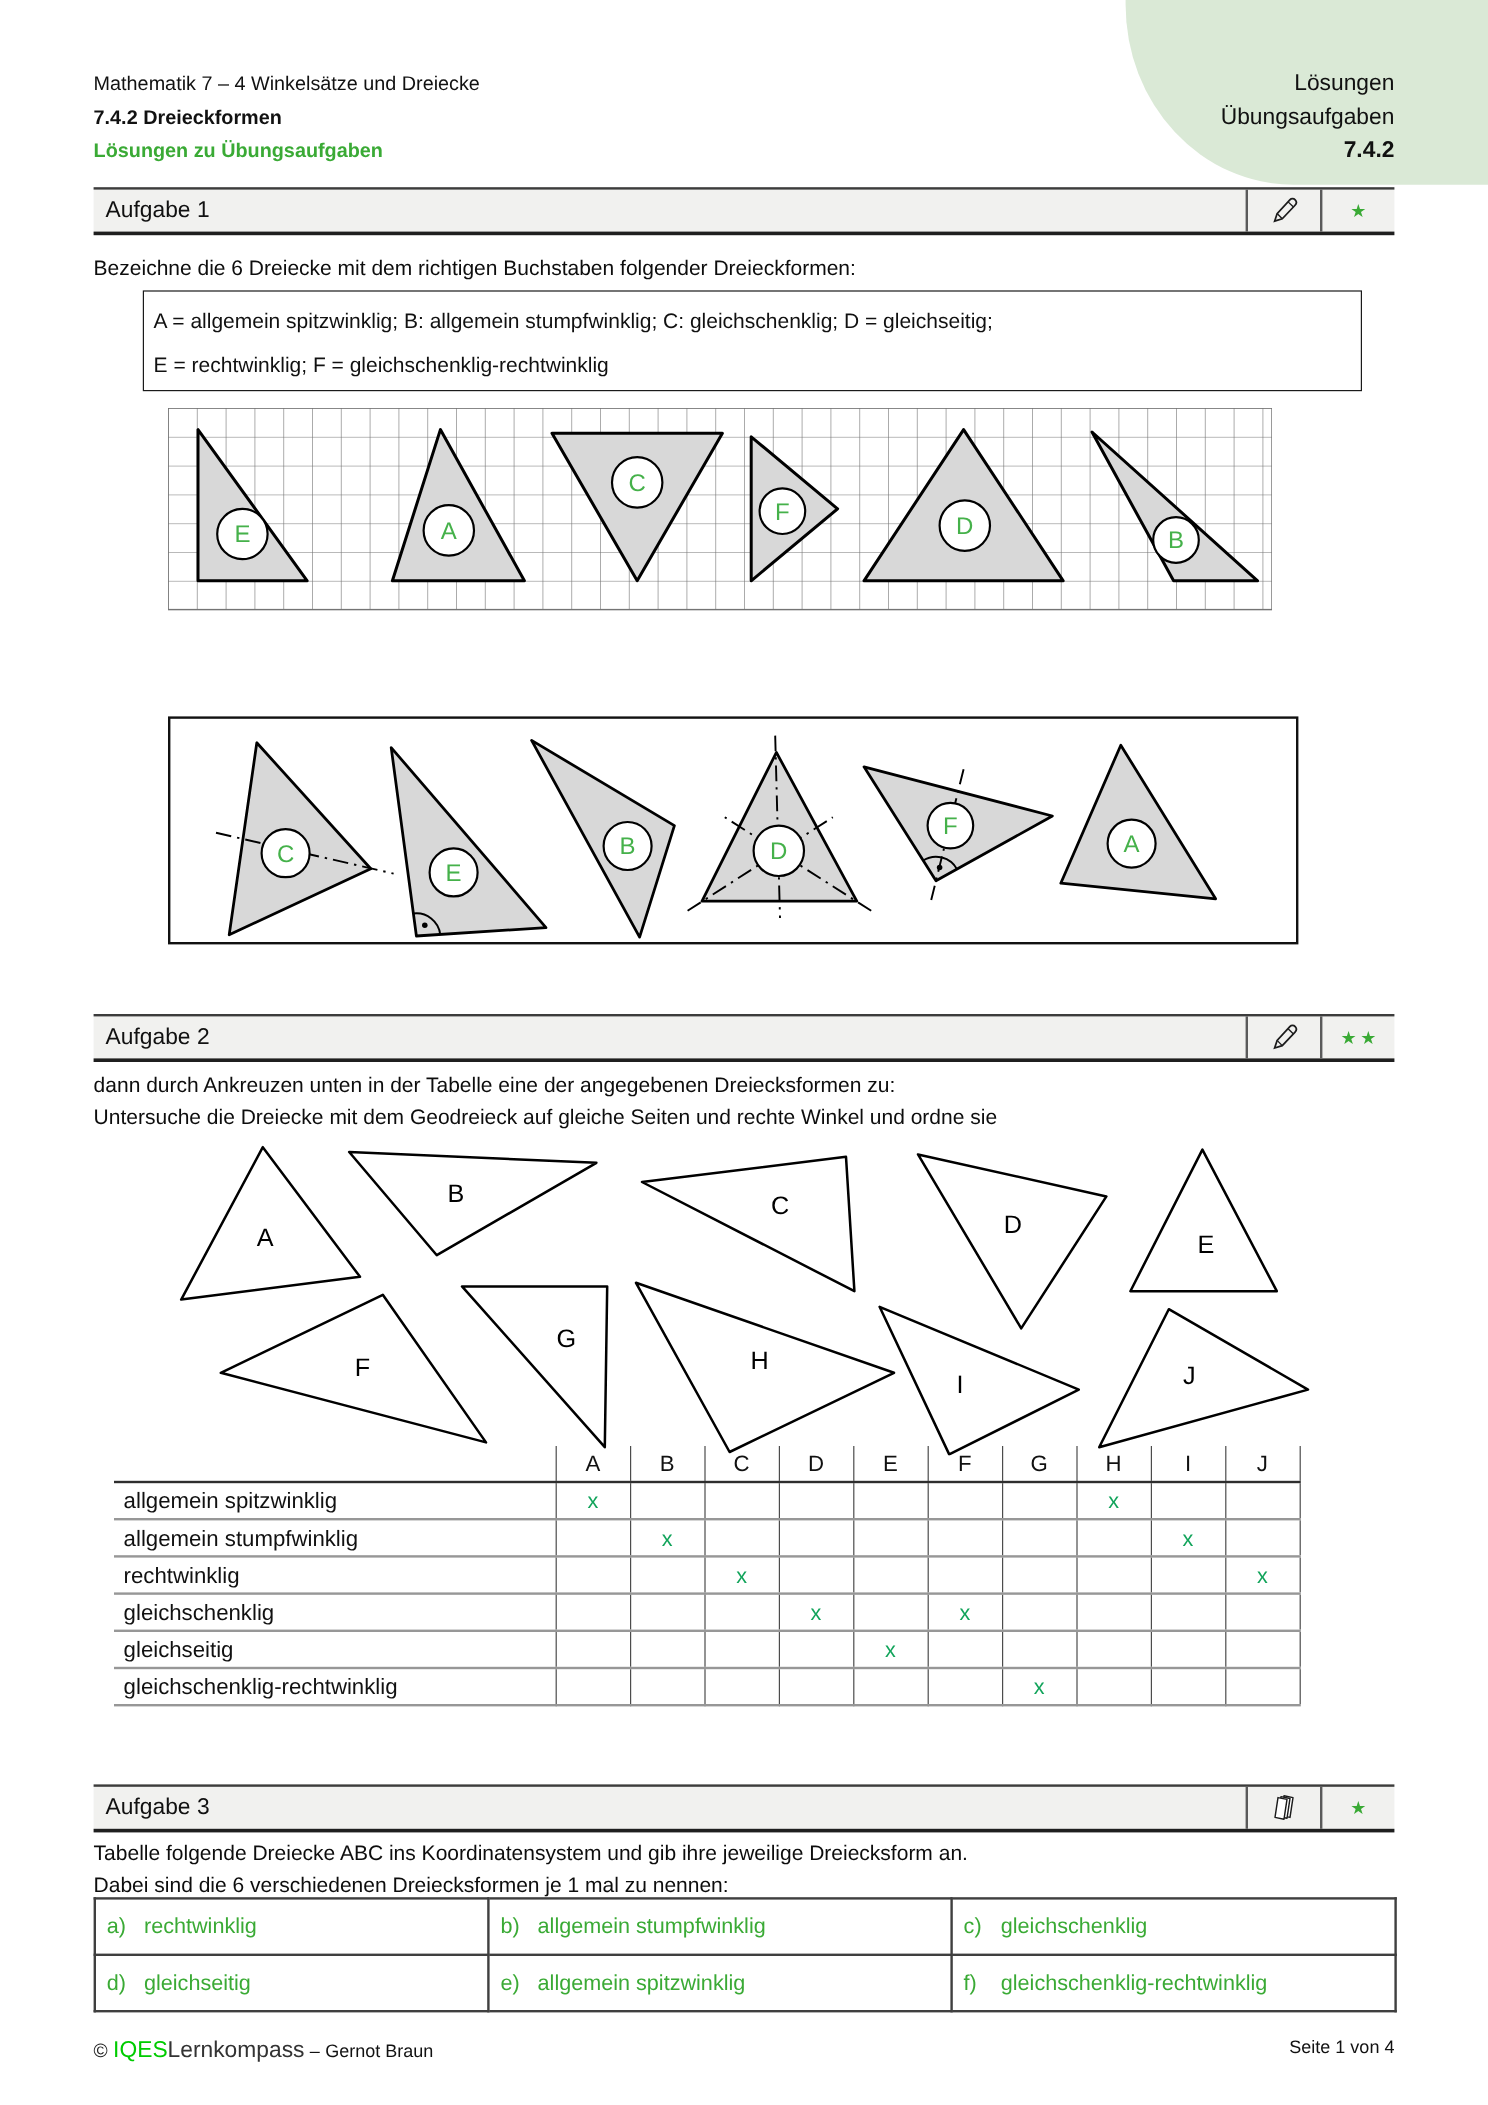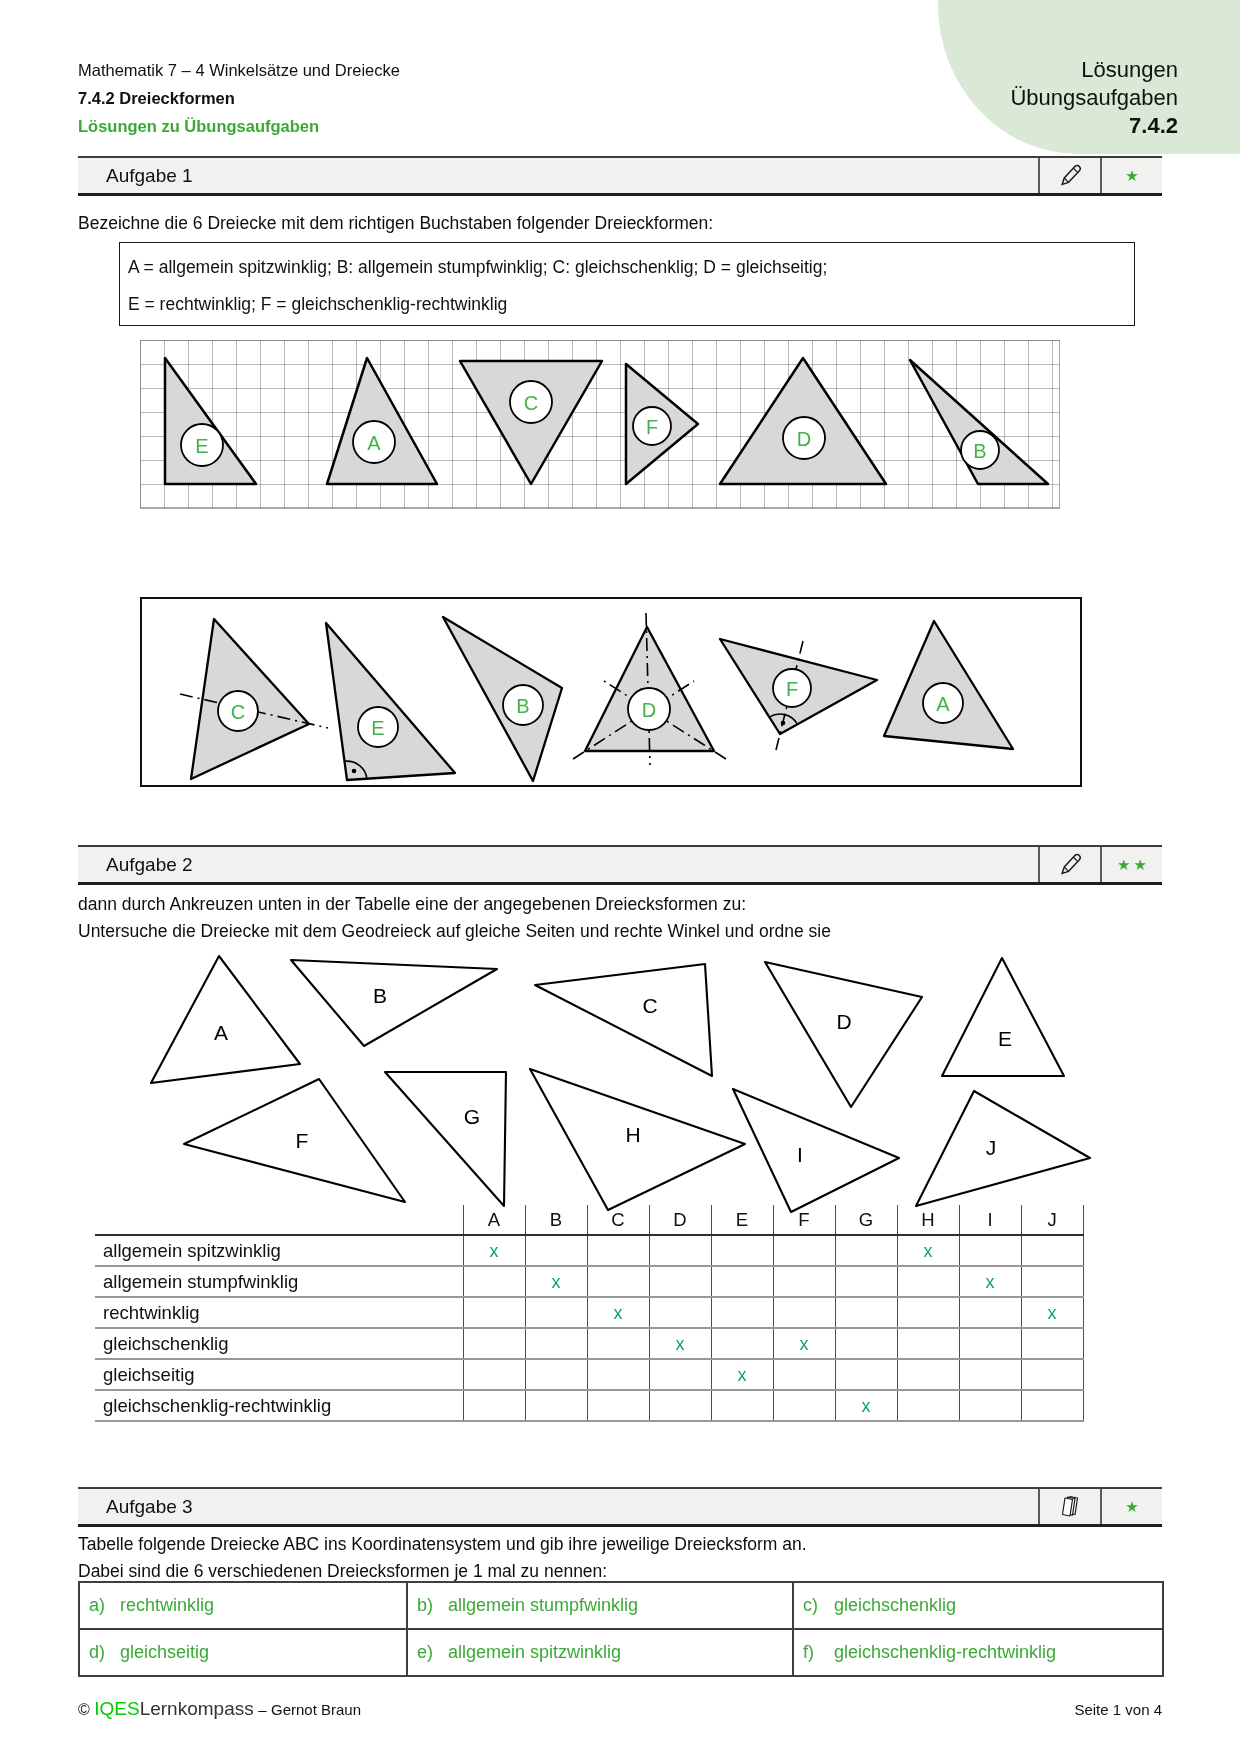--- a/index.html
+++ b/index.html
@@ -8,26 +8,26 @@
   }
   *{margin:0;padding:0;box-sizing:border-box;}
   html,body{background:#fff;}
   body{font-family:"Liberation Sans",sans-serif;color:#111;}
   .page{position:relative;width:1240px;height:1754px;margin:0 auto;background:#fff;overflow:hidden;}
 
   .blob{position:absolute;top:0;right:0;width:302px;height:154px;background:var(--blob-green);
         border-bottom-left-radius:140px 150px;}
 
   .hdr-left{position:absolute;left:78px;top:56px;font-size:16.5px;line-height:28px;}
-  .hdr-right{position:absolute;right:62px;top:56px;font-size:22px;line-height:28px;text-align:right;}
+  .hdr-right{position:absolute;right:78px;top:56px;font-size:19px;line-height:28px;text-align:right;}
   .b{font-weight:bold;}
   .green{color:var(--green-accent);}
 
   .task-bar{position:absolute;left:78px;width:1084px;height:40px;background:var(--bar-bg);
-            border-top:2px solid #3c3c3c;border-bottom:3px solid #1f1f1f;display:flex;align-items:stretch;padding-left:18px;}
+            border-top:2px solid #3c3c3c;border-bottom:3px solid #1f1f1f;display:flex;align-items:stretch;}
   .task-title{flex:1;display:flex;align-items:center;padding-left:10px;font-size:19px;}
   .task-cell{width:62px;display:flex;align-items:center;justify-content:center;border-left:2px solid #5a5a5a;}
   .stars{color:var(--green-accent);font-size:15px;letter-spacing:3px;padding-left:3px;}
 
   .para{position:absolute;left:78px;font-size:17.5px;line-height:27px;color:#0d0d0d;}
 
   .legend-box{position:absolute;left:119px;top:242px;width:1016px;height:84px;border:1.6px solid #1a1a1a;
               padding:6px 8px;font-size:17.5px;line-height:37px;}
 
   .panel{position:absolute;}
@@ -51,21 +51,21 @@
   .marks-table tbody tr{border-bottom:2.2px solid #979797;}
   .marks-table .rowlabel{width:368px;text-align:left;padding-left:8px;border-left:none;font-size:18.5px;}
   .marks-table .colcell{width:62px;}
   .mark{color:var(--green-mark);font-size:18px;}
 
   .answers{position:absolute;left:78px;top:1581px;width:1084px;border-collapse:collapse;table-layout:fixed;}
   .answers td{border:2.2px solid #3f3f3f;height:47px;padding-left:9px;font-size:18px;color:var(--green-accent);}
   .answers{border:2.5px solid #2a2a2a;}
   .akey{display:inline-block;width:31px;}
 
-  .footer{position:absolute;left:78px;top:1698px;width:1084px;display:flex;justify-content:space-between;align-items:center;}
+  .footer{position:absolute;left:78px;top:1698px;width:1084px;display:flex;justify-content:space-between;align-items:flex-start;}
   .f-copy{font-size:16px;color:#222;}
   .f-iqes{font-size:19px;color:var(--iqes-green);}
   .f-brand{font-size:19px;color:#333;}
   .f-author{font-size:15px;color:#111;}
   .f-page{font-size:15px;color:#111;}
 </style>
 </head>
 <body>
 
 <div class="page">

